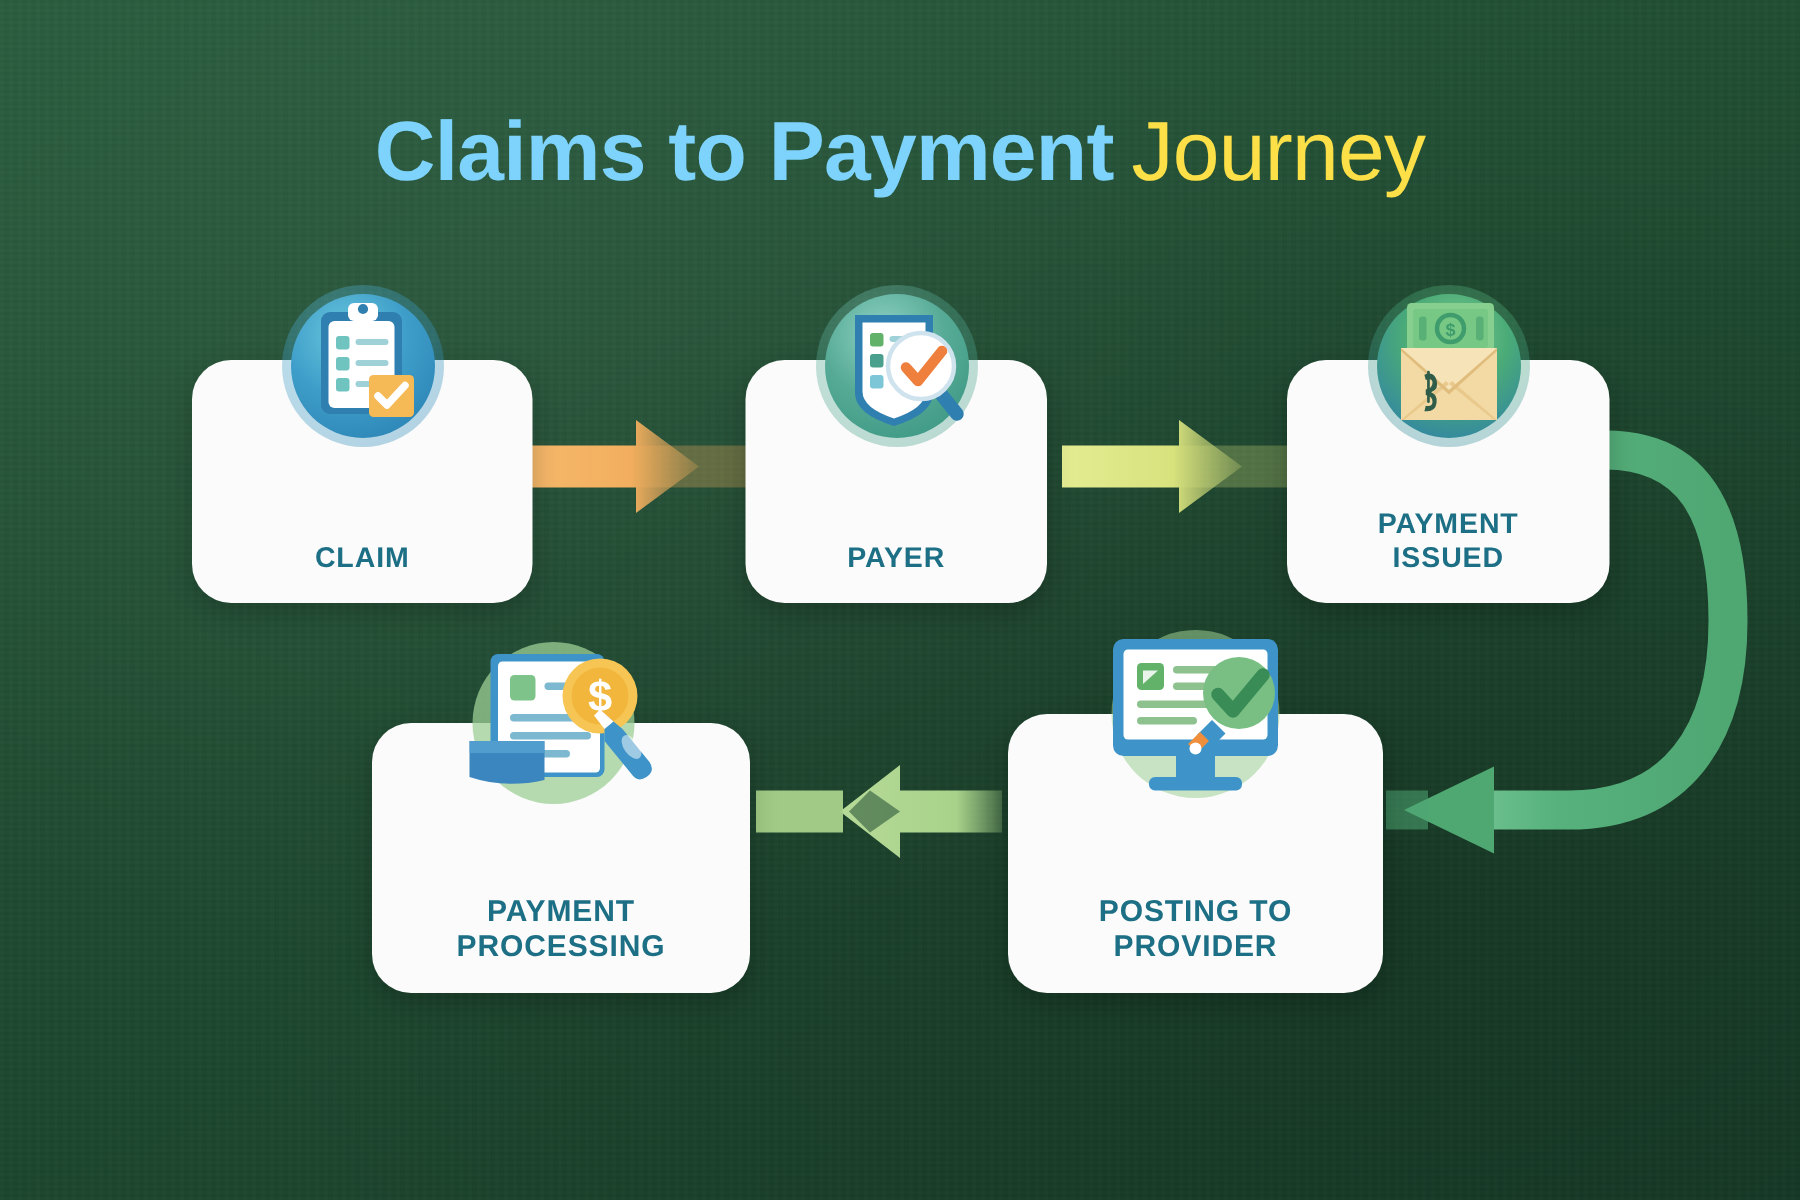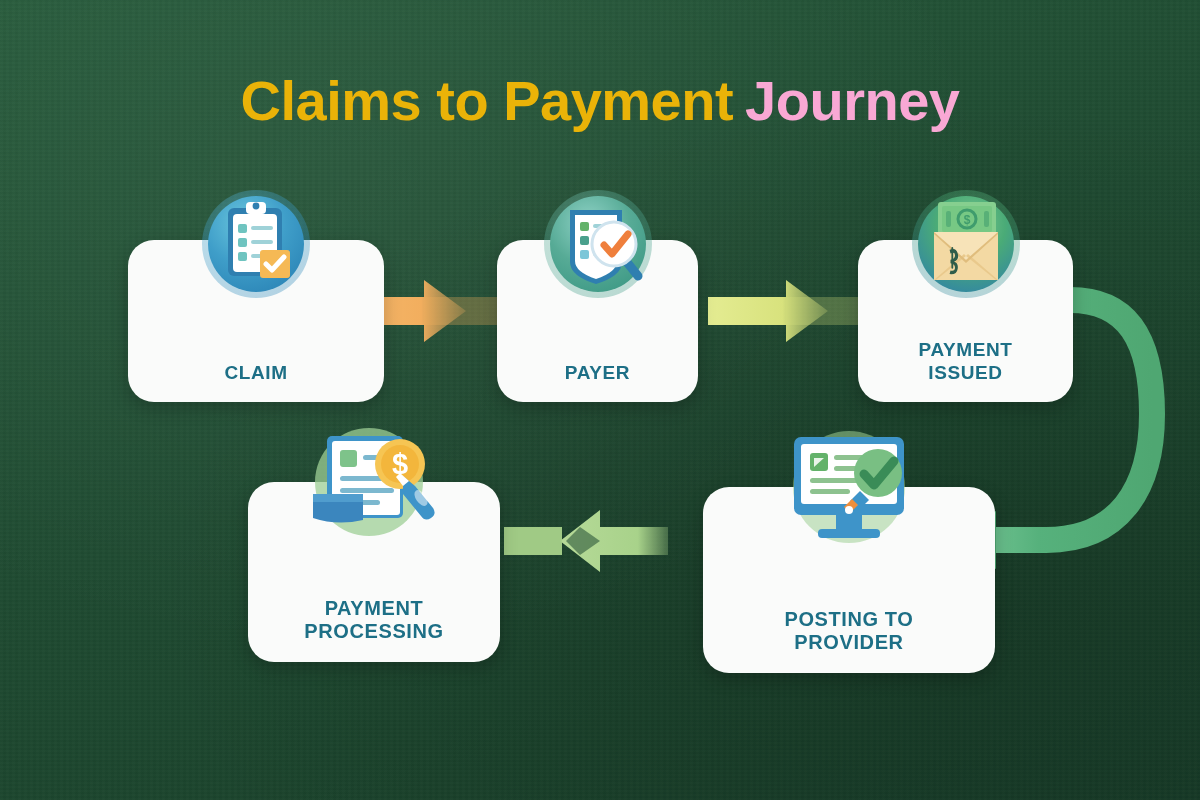--- a/index.html
+++ b/index.html
@@ -23,22 +23,22 @@
   #stage{position:absolute;inset:0;}
 
   
   #title{
     position:absolute;left:0;right:0;top:72px;
     text-align:center;
     font-size:56px;line-height:1.05;
     letter-spacing:-0.5px;
     white-space:nowrap;
   }
-  #title .strong{color:#eab308;font-weight:bold;}
-  #title .accent{color:#f9a8d4;font-weight:bold;margin-left:12px;}
+  #title .strong{color:#7dd3fc;font-weight:bold;}
+  #title .accent{color:#fde047;font-weight:normal;margin-left:12px;}
 
   
   #connectors{position:absolute;inset:0;}
 
   
   .card{
     position:absolute;
     background:#fafbfa;
     border-radius:26px;
     box-shadow:0 6px 18px rgba(0,0,0,.22);
@@ -60,25 +60,25 @@
     font-size:19px;
     line-height:1.18;
     letter-spacing:.6px;
     text-align:center;
     text-transform:uppercase;
     width:100%;
   }
   .card .label .l2{display:block;}
 
   
-  #card-claim-submission   {left:128px; top:240px; width:256px; height:162px;}
+  #card-claim-submission   {left:128px; top:240px; width:227px; height:162px;}
   #card-payer-adjudication {left:497px; top:240px; width:201px; height:162px;}
   #card-payment-issued     {left:858px; top:240px; width:215px; height:162px;}
   #card-payment-processing {left:248px; top:482px; width:252px; height:180px;}
-  #card-posting-to-provider{left:672px; top:487px; width:292px; height:186px;margin-left:31px;}
+  #card-posting-to-provider{left:672px; top:476px; width:250px; height:186px;}
 
   #card-payment-processing .icon-wrap,
   #card-posting-to-provider .icon-wrap{width:150px;height:140px;top:-62px;}
   #card-payment-processing .label,
   #card-posting-to-provider .label{font-size:20px;}
 </style>
 </head>
 <body>
 
 <div id="bg-texture"></div>

